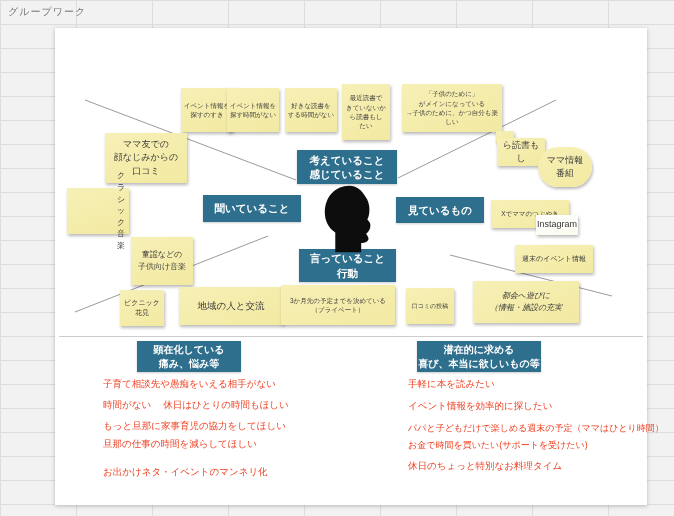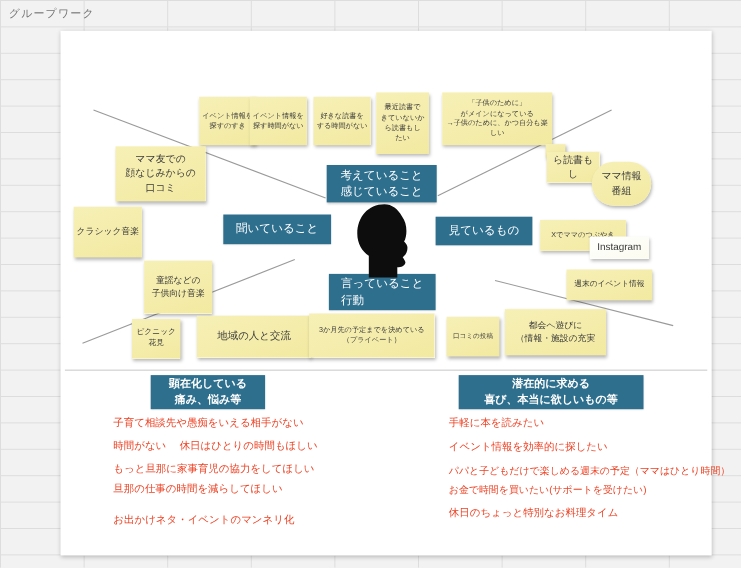--- a/index.html
+++ b/index.html
@@ -31,22 +31,22 @@
     position:absolute;
     background:linear-gradient(160deg,#f7f0b6,#f2e9a1);
     box-shadow:1px 2px 3px rgba(0,0,0,.28);
     display:flex;align-items:center;justify-content:center;
     text-align:center;color:#3a3a3a;white-space:pre-line;
     line-height:1.45;padding:2px;box-sizing:border-box;
   }
   .note.white{background:linear-gradient(160deg,#ffffff,#fbfbef);}
   .qbox{
     position:absolute;background:#2e6f8e;color:#ffffff;
-    display:flex;align-items:center;justify-content:center;text-align:left;
-    font-weight:normal;white-space:pre-line;line-height:1.35;
+    display:flex;align-items:center;justify-content:center;text-align:center;
+    font-weight:bold;white-space:pre-line;line-height:1.35;
     box-shadow:0 1px 2px rgba(0,0,0,.2);
   }
   .bheader{
     position:absolute;background:#2e6f8e;color:#ffffff;
     display:flex;align-items:center;justify-content:center;text-align:center;
     font-weight:bold;white-space:pre-line;line-height:1.4;font-size:10px;
     box-shadow:0 1px 2px rgba(0,0,0,.2);
   }
   .head{position:absolute;left:261px;top:154px;width:62px;height:74px;}
   .redlist{position:absolute;color:#ee4123;font-weight:normal;font-size:9.5px;}
@@ -81,56 +81,56 @@
 ら読書もし
 たい</div>
     <div class="note" style="left:347px;top:56px;width:100px;height:48px;font-size:6.5px;">「子供のために」
 がメインになっている
 →子供のために、かつ自分も楽しい</div>
     <div class="note" style="left:441px;top:103px;width:18px;height:12px;"></div>
 
     <div class="note" style="left:15px;top:105px;width:82px;height:50px;font-size:9px;margin-left:35px;">ママ友での
 顔なじみからの
 口コミ</div>
-    <div class="note" style="left:12px;top:160px;width:62px;height:46px;font-size:8px;">クラシック音楽</div>
+    <div class="note" style="left:12px;top:160px;width:62px;height:46px;font-size:8px;padding-left:48px;">クラシック音楽</div>
     <div class="note" style="left:76px;top:162px;width:62px;height:48px;font-size:8px;margin-top:47px;">童謡などの
 子供向け音楽</div>
 
     <div class="note" style="left:442px;top:110px;width:48px;height:28px;font-size:9px;">ら読書もし</div>
     <div class="note" style="left:483px;top:119px;width:54px;height:40px;font-size:9px;border-radius:20px;">ママ情報
 番組</div>
     <div class="note" style="left:436px;top:172px;width:78px;height:28px;font-size:6.5px;">Xでママのつぶやき</div>
-    <div class="note white" style="left:481px;top:187px;width:54px;height:20px;font-size:9px;">Instagram</div>
+    <div class="note white" style="left:481px;top:187px;width:42px;height:20px;font-size:9px;">Instagram</div>
     <div class="note" style="left:460px;top:217px;width:78px;height:28px;font-size:7px;">週末のイベント情報</div>
 
     <div class="note" style="left:65px;top:262px;width:44px;height:36px;font-size:7px;">ピクニック
 花見</div>
     <div class="note" style="left:124px;top:259px;width:104px;height:38px;font-size:9.5px;">地域の人と交流</div>
     <div class="note" style="left:226px;top:257px;width:114px;height:40px;font-size:6.5px;">3か月先の予定までを決めている
 （プライベート）</div>
     <div class="note" style="left:351px;top:260px;width:48px;height:36px;font-size:6px;">口コミの投稿</div>
-    <div class="note" style="left:404px;top:253px;width:92px;height:42px;font-size:8px;">都会へ遊びに
+    <div class="note" style="left:418px;top:253px;width:106px;height:42px;font-size:8px;font-style:italic;">都会へ遊びに
 （情報・施設の充実</div>
 
     <div class="qbox" style="left:242px;top:122px;width:100px;height:34px;font-size:10.5px;">考えていること
 感じていること</div>
     <div class="qbox" style="left:341px;top:169px;width:88px;height:26px;font-size:10.5px;">見ているもの</div>
     <div class="qbox" style="left:148px;top:167px;width:98px;height:27px;font-size:10.5px;">聞いていること</div>
     <div class="qbox" style="left:244px;top:221px;width:97px;height:33px;font-size:10.5px;">言っていること
 行動</div>
 
     <svg class="head" viewBox="0 0 100 120">
       <path fill="#0d0d0d" d="M54 6 C30 6 14 25 14 49 C14 64 21 75 31 82 L31 114 L73 114 L73 99
         C79 99 84 97 85 92 C85 90 83 87 81 84 C85 81 88 76 88 70 C88 67 86 64 83 61
         C88 52 88 34 80 24 C74 13 65 6 54 6 Z"></path>
     </svg>
 
     <div class="bheader" style="left:82px;top:313px;width:104px;height:31px;">顕在化している
 痛み、悩み等</div>
-    <div class="bheader" style="left:362px;top:313px;width:168px;height:31px;">潜在的に求める
+    <div class="bheader" style="left:362px;top:313px;width:124px;height:31px;">潜在的に求める
 喜び、本当に欲しいもの等</div>
 
     <div class="redlist" style="left:48px;top:350px;">
       <div style="margin-bottom:8px;">子育て相談先や愚痴をいえる相手がない</div>
       <div style="margin-bottom:8px;">時間がない　 休日はひとりの時間もほしい</div>
       <div style="margin-bottom:5px;">もっと旦那に家事育児の協力をしてほしい</div>
       <div style="margin-bottom:15px;">旦那の仕事の時間を減らしてほしい</div>
       <div>お出かけネタ・イベントのマンネリ化</div>
     </div>
 

